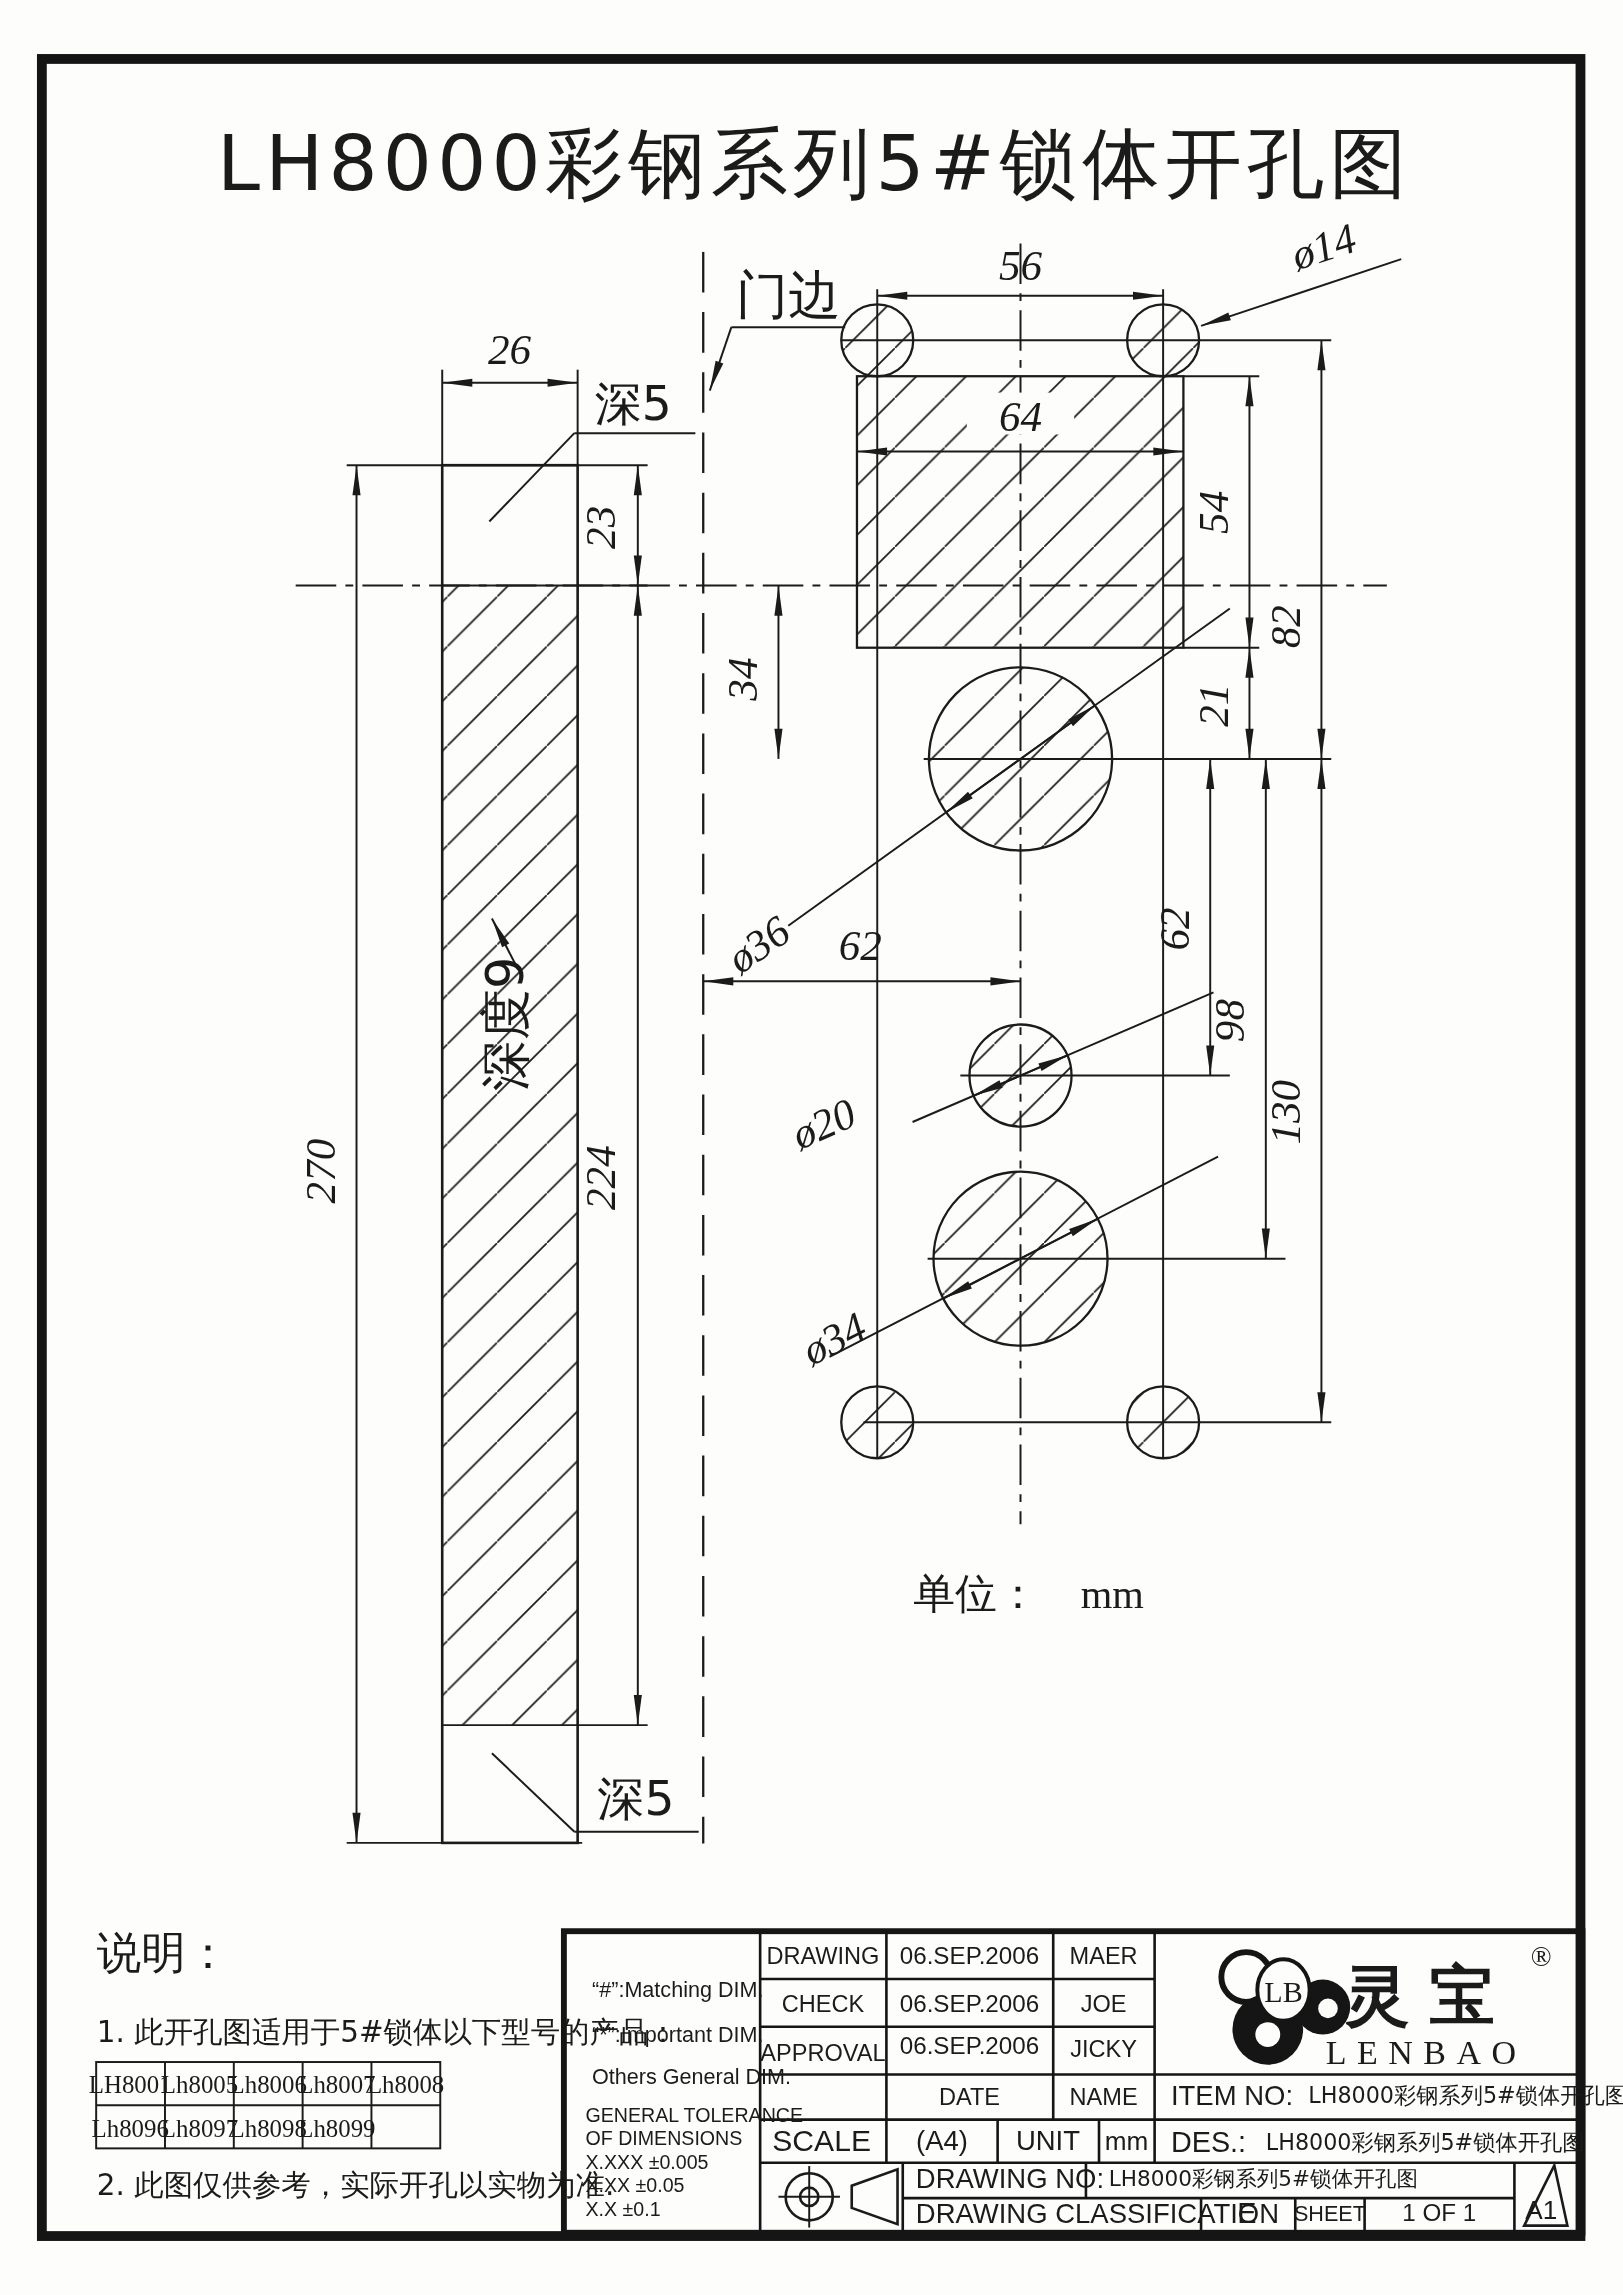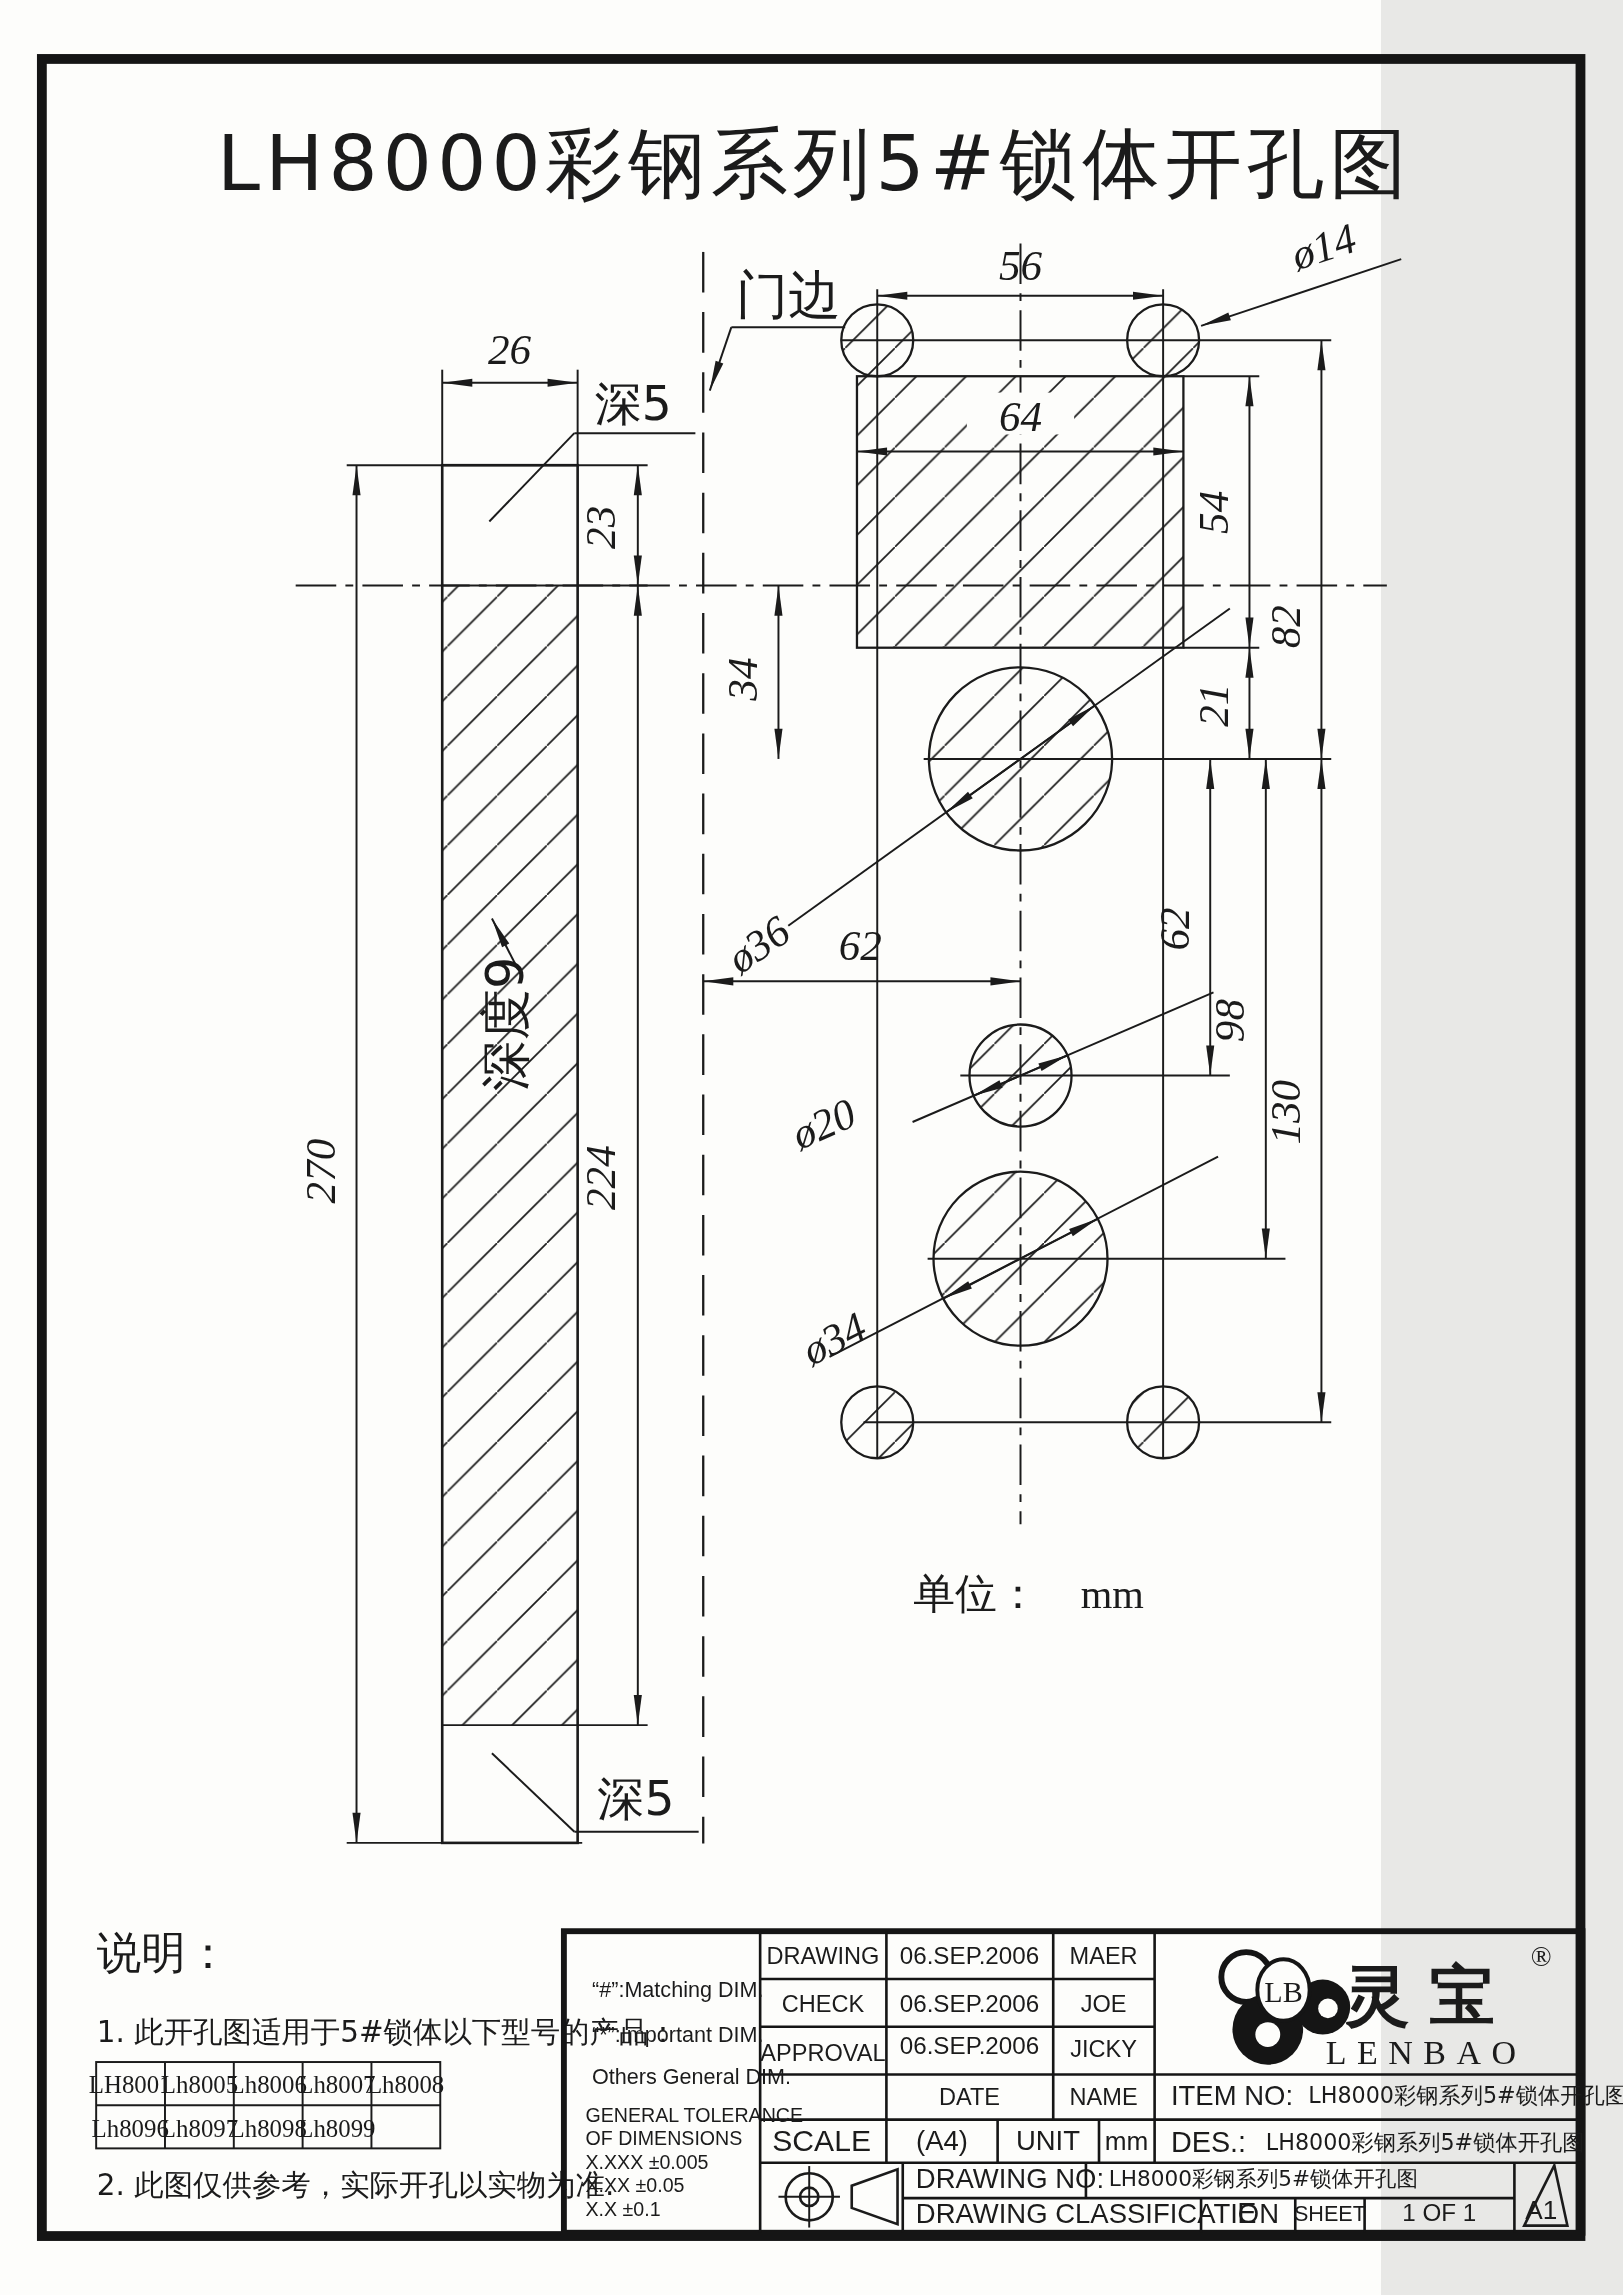--- a/index.html
+++ b/index.html
@@ -1,16 +1,16 @@
 <!DOCTYPE html>
 <html style="font-size:10.5px"><head>
 <meta charset="utf-8">
 <style>
   html,body{margin:0;padding:0;background:#e8e8e6;}
-  #page{position:relative;width:1381px;height:2295px;background:#fdfdfb;font-family:"Liberation Sans",sans-serif;}
+  #page{position:relative;width:1623px;height:2295px;background:#fdfdfb;font-family:"Liberation Sans",sans-serif;}
   svg{position:absolute;left:0;top:0;}
   svg text{fill:#1b1b1b;}
   .ln{stroke:#1b1b1b;stroke-width:3;fill:none;}
   .ln2{stroke:#1b1b1b;stroke-width:4;fill:none;}
   .border{stroke:#151515;stroke-width:15;fill:none;}
   .tbline{stroke:#151515;stroke-width:4;fill:none;}
   .tbouter{stroke:#151515;stroke-width:9;fill:none;}
   .cl{stroke:#1b1b1b;stroke-width:3;fill:none;stroke-dasharray:62 14 12 14;}
   .dashed{stroke:#1b1b1b;stroke-width:3.5;fill:none;stroke-dasharray:62 30;}
   .hatched{fill:url(#hatch);stroke:#1b1b1b;stroke-width:3.5;}

